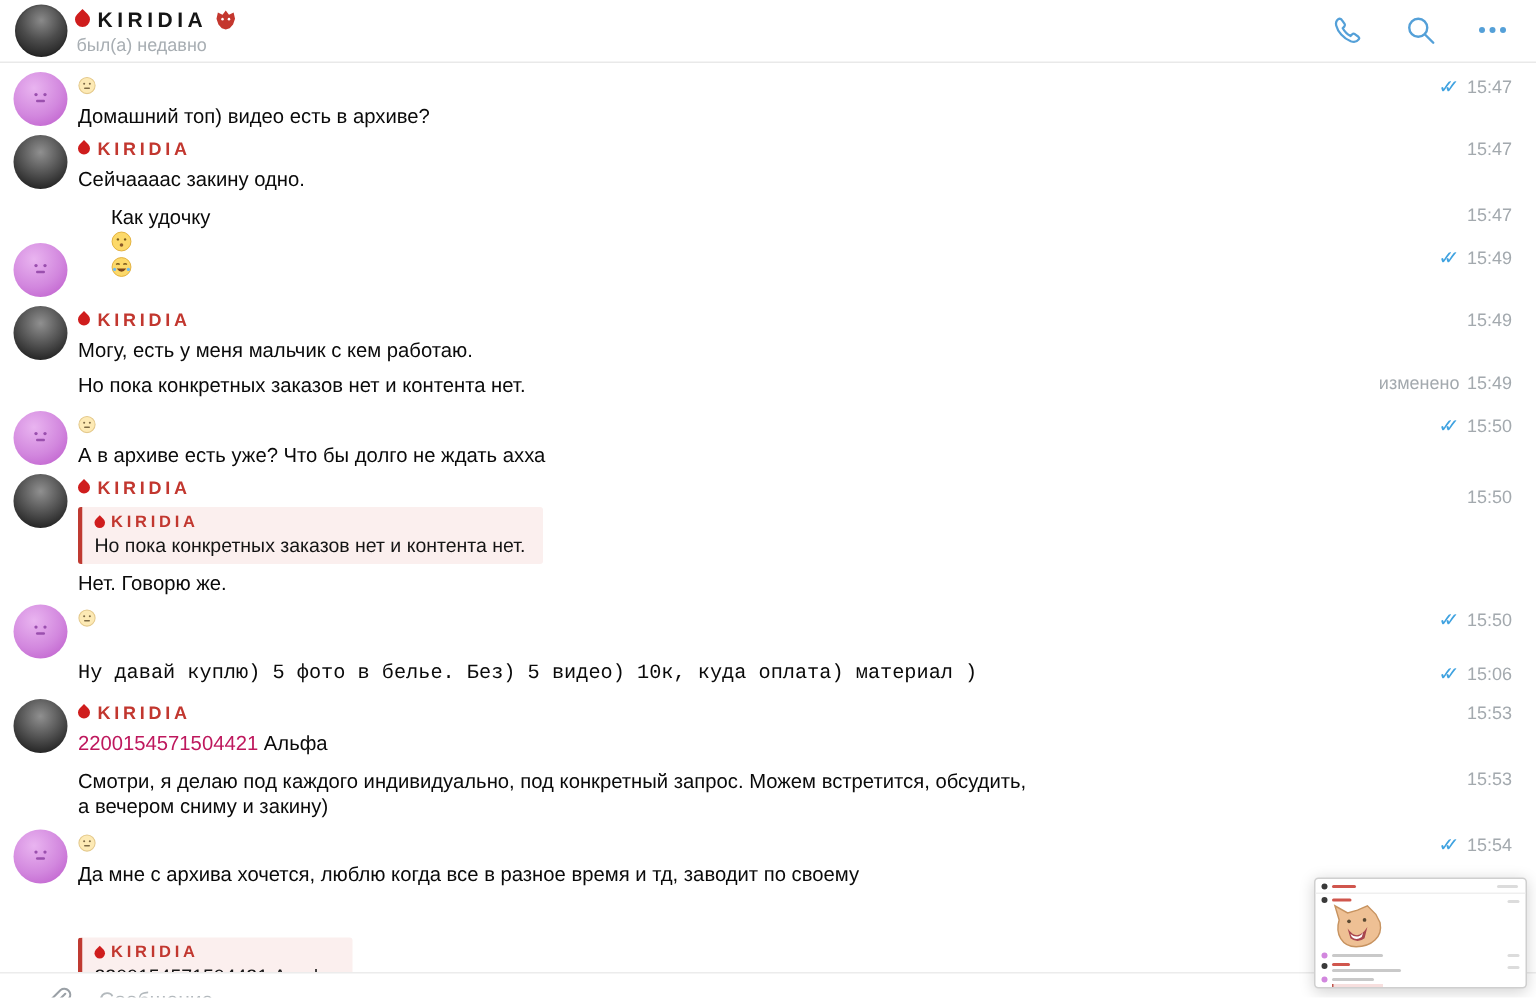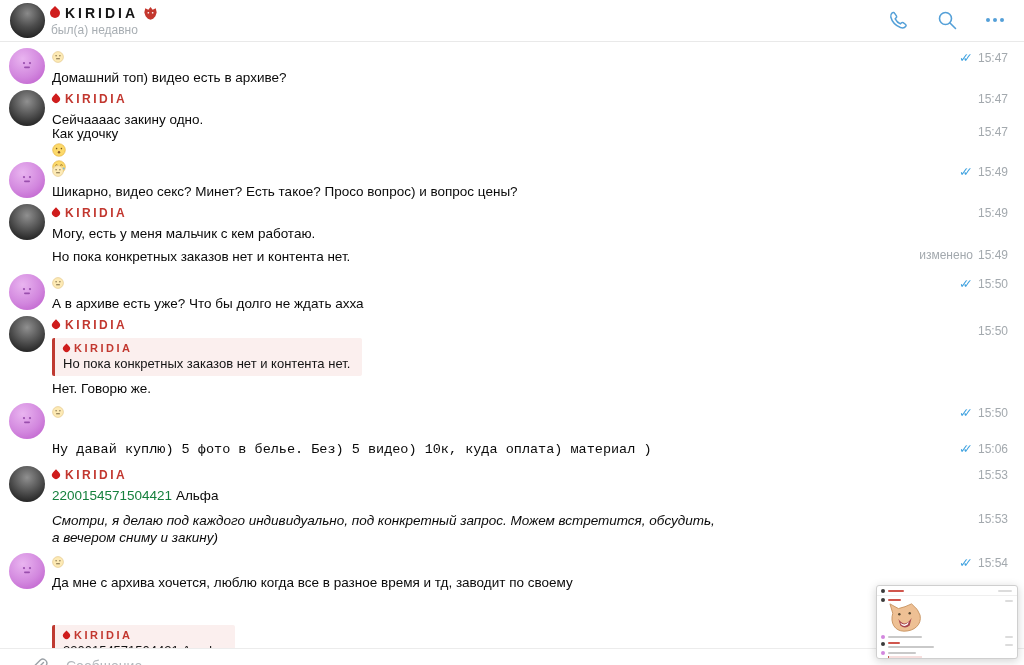--- a/index.html
+++ b/index.html
@@ -39,21 +39,21 @@
   .content { margin-left:52px; margin-right:130px; }
   .sender { height:17px; display:flex; align-items:center; gap:5px; }
   .kname { color:#c2372f; font-weight:bold; font-size:12px; letter-spacing:2.5px; }
   .mtext { font-size:13.5px; color:#0a0a0a; line-height:17px; white-space:pre-line; padding-top:4px; }
   .meta { position:absolute; right:16px; top:2px; font-size:12px; color:#a3a9ae;
           display:flex; align-items:center; white-space:nowrap; }
   .meta .edited { margin-right:5px; }
   .checks { color:#3fa2e0; font-size:12.5px; margin-right:5px; font-style:normal; }
   .checks i { font-style:normal; }
   .checks i + i { margin-left:-7px; }
-  .link { color:#15803d; text-decoration:none; cursor:pointer; }
+  .link { color:#be185d; text-decoration:none; cursor:pointer; }
 
   .quote { display:inline-block; background:#fbefee; border-left:3px solid #bf3a31;
            border-radius:2px; padding:4px 12px 5px 8px; margin-top:5px; cursor:pointer; }
   .qname { display:flex; align-items:center; gap:4px; color:#c2372f; font-weight:bold;
            font-size:11px; letter-spacing:2.5px; }
   .qtext { font-size:13px; color:#141414; padding-top:2px; }
 
   
   .composer { position:absolute; left:0; right:0; top:648px; height:44px; background:#fff;
               border-top:1px solid #ececec; z-index:25; display:flex; align-items:flex-start;
@@ -140,21 +140,21 @@
         <span class="drop md"></span>
         <span class="kname">KIRIDIA</span>
       </div>
       <div class="mtext">Сейчаааас закину одно.</div>
     </div>
     <div class="meta">
         <span>15:47</span>
       </div>
   </div>
 
-  <div class="msg" style="top:83px;">
+  <div class="msg" style="top:94px;padding-left:22px;">
     <div class="content">
       <div class="mtext" style="padding-top:0;"><span>Как удочку</span>
         <svg width="14" height="14" viewBox="0 0 14 14" style="vertical-align:-2px;">
             <circle cx="7" cy="7" r="6.3" fill="#fcd96a" stroke="#e0ab34" stroke-width="0.6"></circle>
             <circle cx="4.6" cy="5.6" r="0.8" fill="#7a5a1d"></circle>
             <circle cx="9.4" cy="5.6" r="0.8" fill="#7a5a1d"></circle>
             <circle cx="7" cy="9.3" r="1.2" fill="#8a5a2a"></circle>
           </svg>
         <svg width="14" height="14" viewBox="0 0 14 14" style="vertical-align:-2px;">
             <circle cx="7" cy="7" r="6.3" fill="#fcd96a" stroke="#e0ab34" stroke-width="0.6"></circle>
@@ -172,31 +172,20 @@
   </div>
 
   <div class="msg" style="top:120px;">
     <div class="avatar violet">
       <svg width="16" height="12" viewBox="0 0 16 12">
           <circle cx="5" cy="4" r="1.1" fill="#9a4fae"></circle>
           <circle cx="11" cy="4" r="1.1" fill="#9a4fae"></circle>
           <rect x="5" y="7.5" width="6" height="1.6" rx="0.8" fill="#9a4fae"></rect>
         </svg>
     </div>
-    <div class="content">
-      <div class="sender">
-        <svg width="12" height="12" viewBox="0 0 12 12">
-            <circle cx="6" cy="6" r="5.4" fill="#fdeab5" stroke="#e4c98c" stroke-width="0.7"></circle>
-            <circle cx="4.1" cy="4.8" r="0.7" fill="#7d6a45"></circle>
-            <circle cx="7.9" cy="4.8" r="0.7" fill="#7d6a45"></circle>
-            <rect x="4" y="7.3" width="4" height="1" rx="0.5" fill="#7d6a45"></rect>
-          </svg>
-      </div>
-      <div class="mtext">Шикарно, видео секс? Минет? Есть такое? Просо вопрос) и вопрос цены?</div>
-    </div>
     <div class="meta">
         <span class="checks"><i>✓</i><i>✓</i></span>
         <span>15:49</span>
       </div>
   </div>
 
   <div class="msg" style="top:162px;">
     <div class="avatar dark"></div>
     <div class="content">
       <div class="sender">
@@ -309,21 +298,21 @@
       </div>
       <div class="mtext"><a class="link">2200154571504421</a><span> Альфа</span></div>
     </div>
     <div class="meta">
         <span>15:53</span>
       </div>
   </div>
 
   <div class="msg" style="top:470px;">
     <div class="content">
-      <div class="mtext" style="padding-top:0;font-style:italic;">Смотри, я делаю под каждого индивидуально, под конкретный запрос. Можем встретится, обсудить,
+      <div class="mtext" style="padding-top:0;">Смотри, я делаю под каждого индивидуально, под конкретный запрос. Можем встретится, обсудить,
 а вечером сниму и закину)</div>
     </div>
     <div class="meta" style="top:0;">
         <span>15:53</span>
       </div>
   </div>
 
   <div class="msg" style="top:511px;">
     <div class="avatar violet">
       <svg width="16" height="12" viewBox="0 0 16 12">

